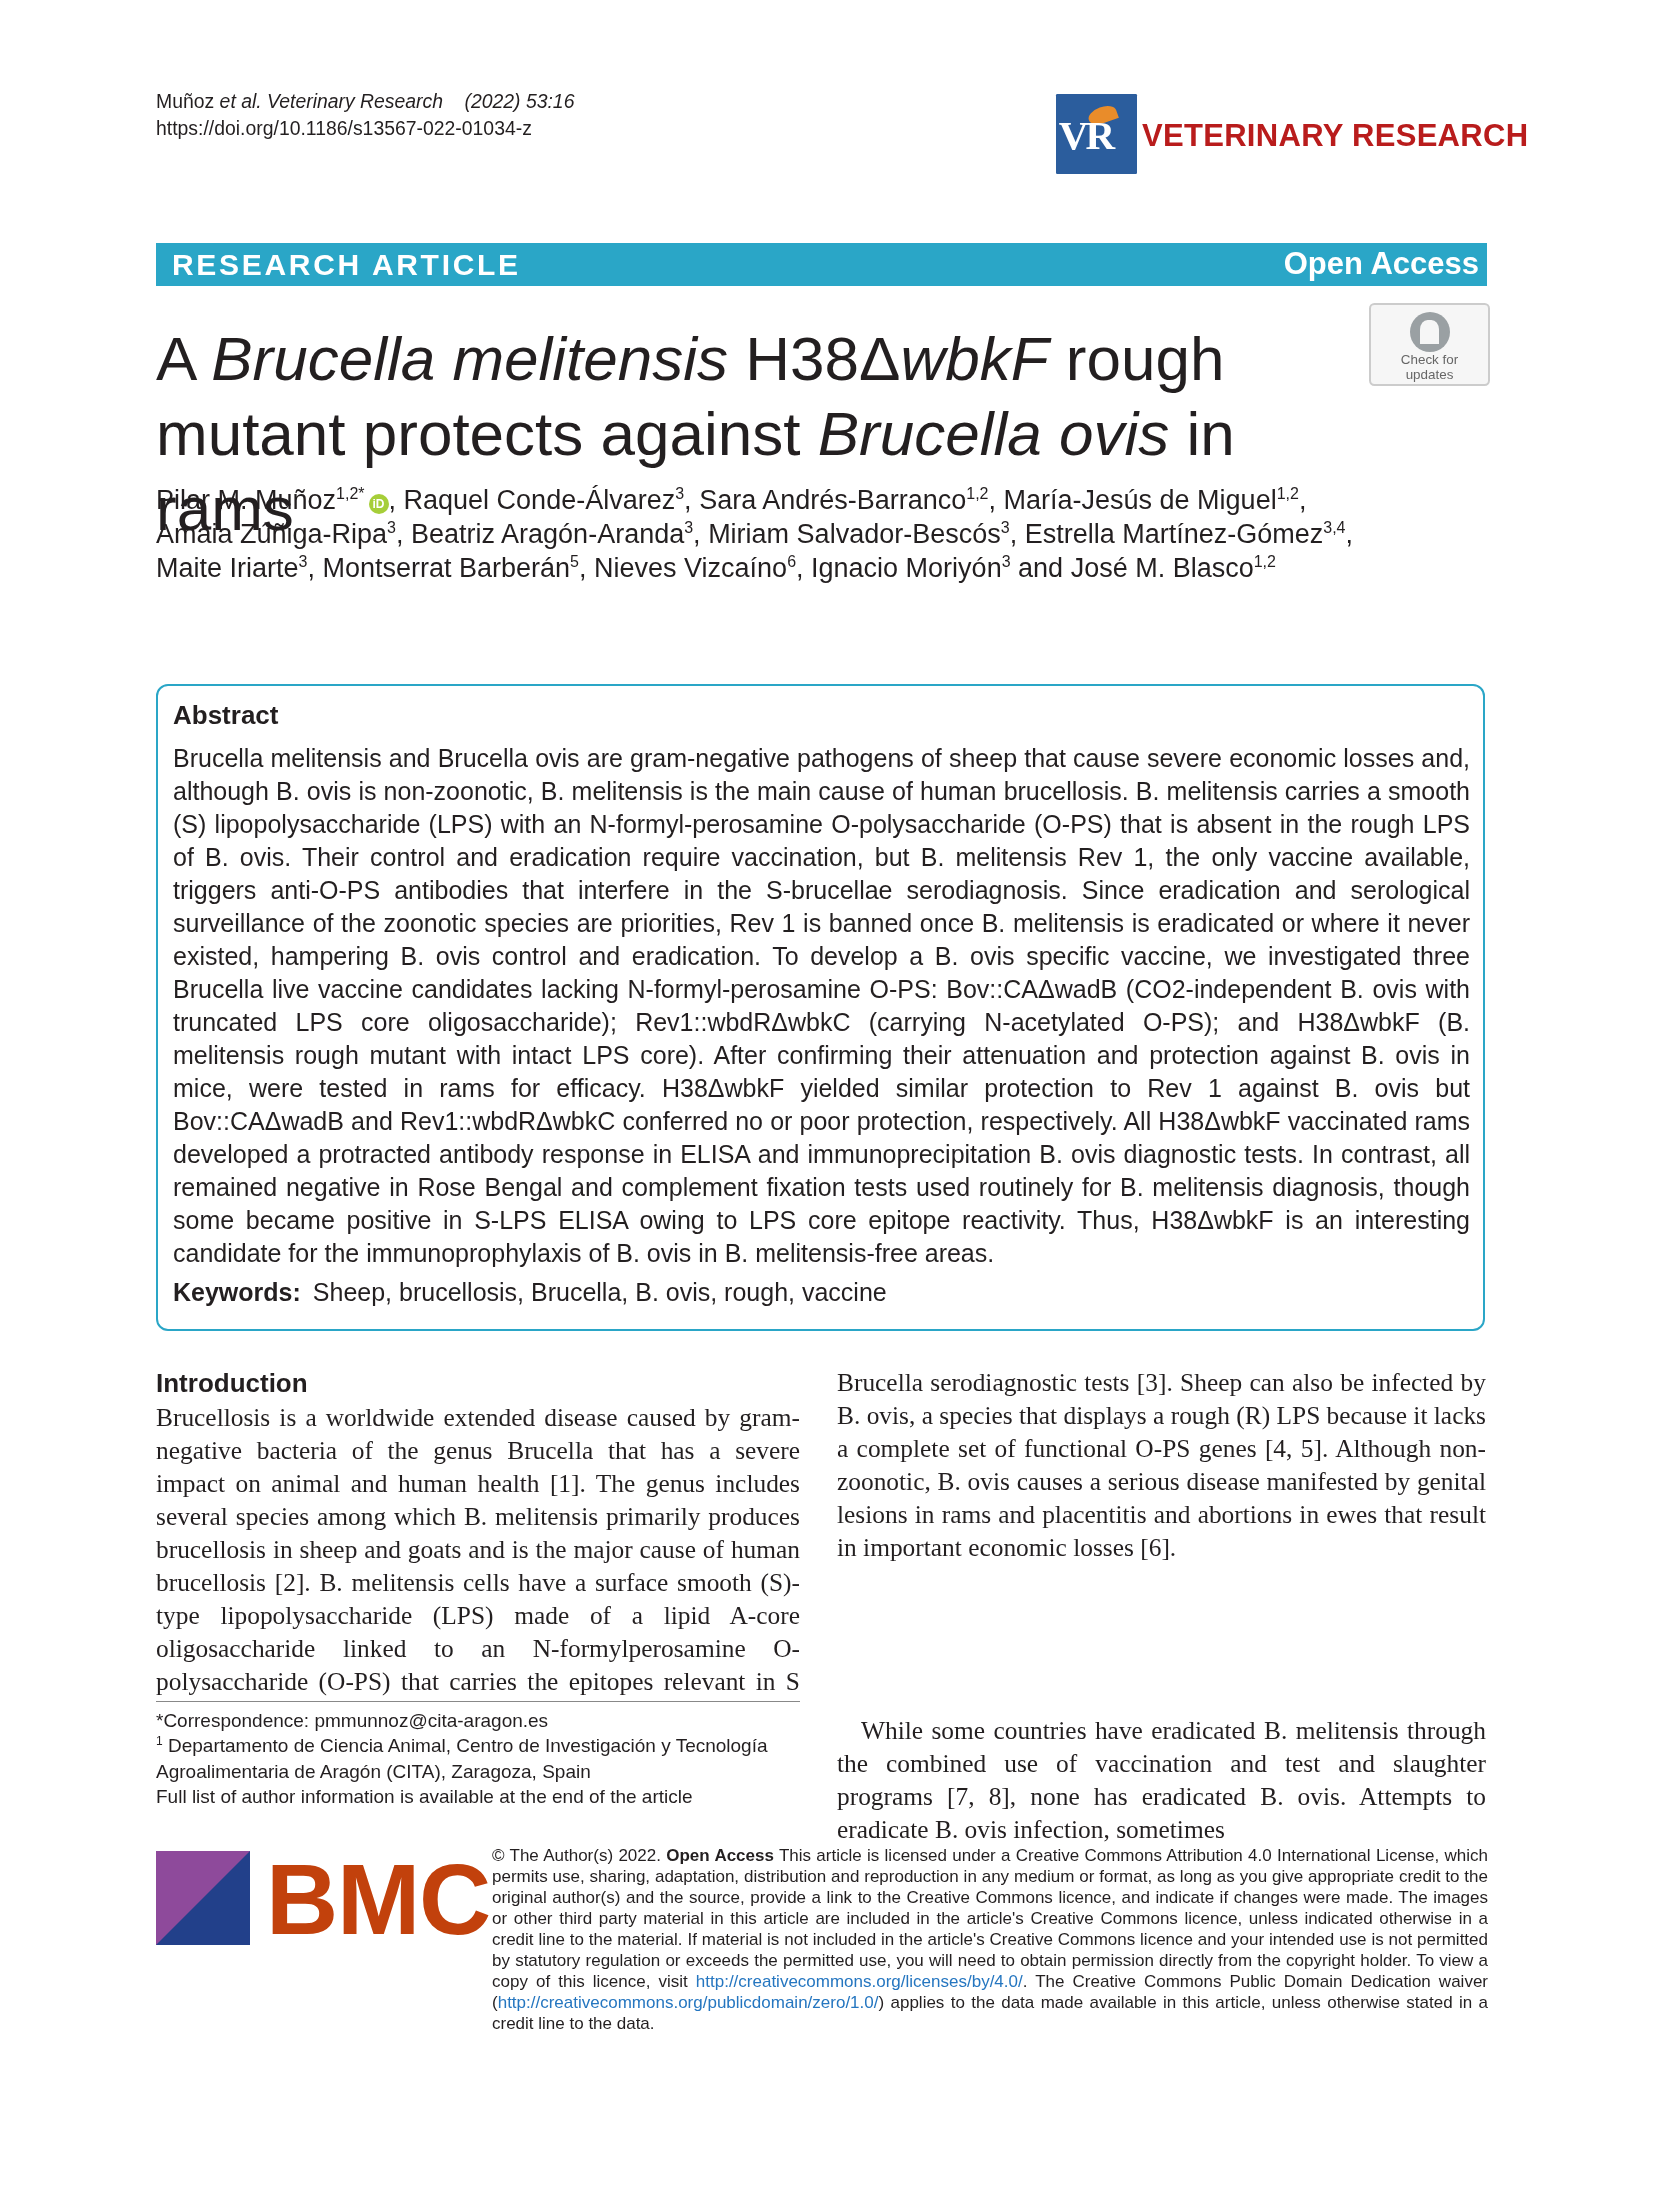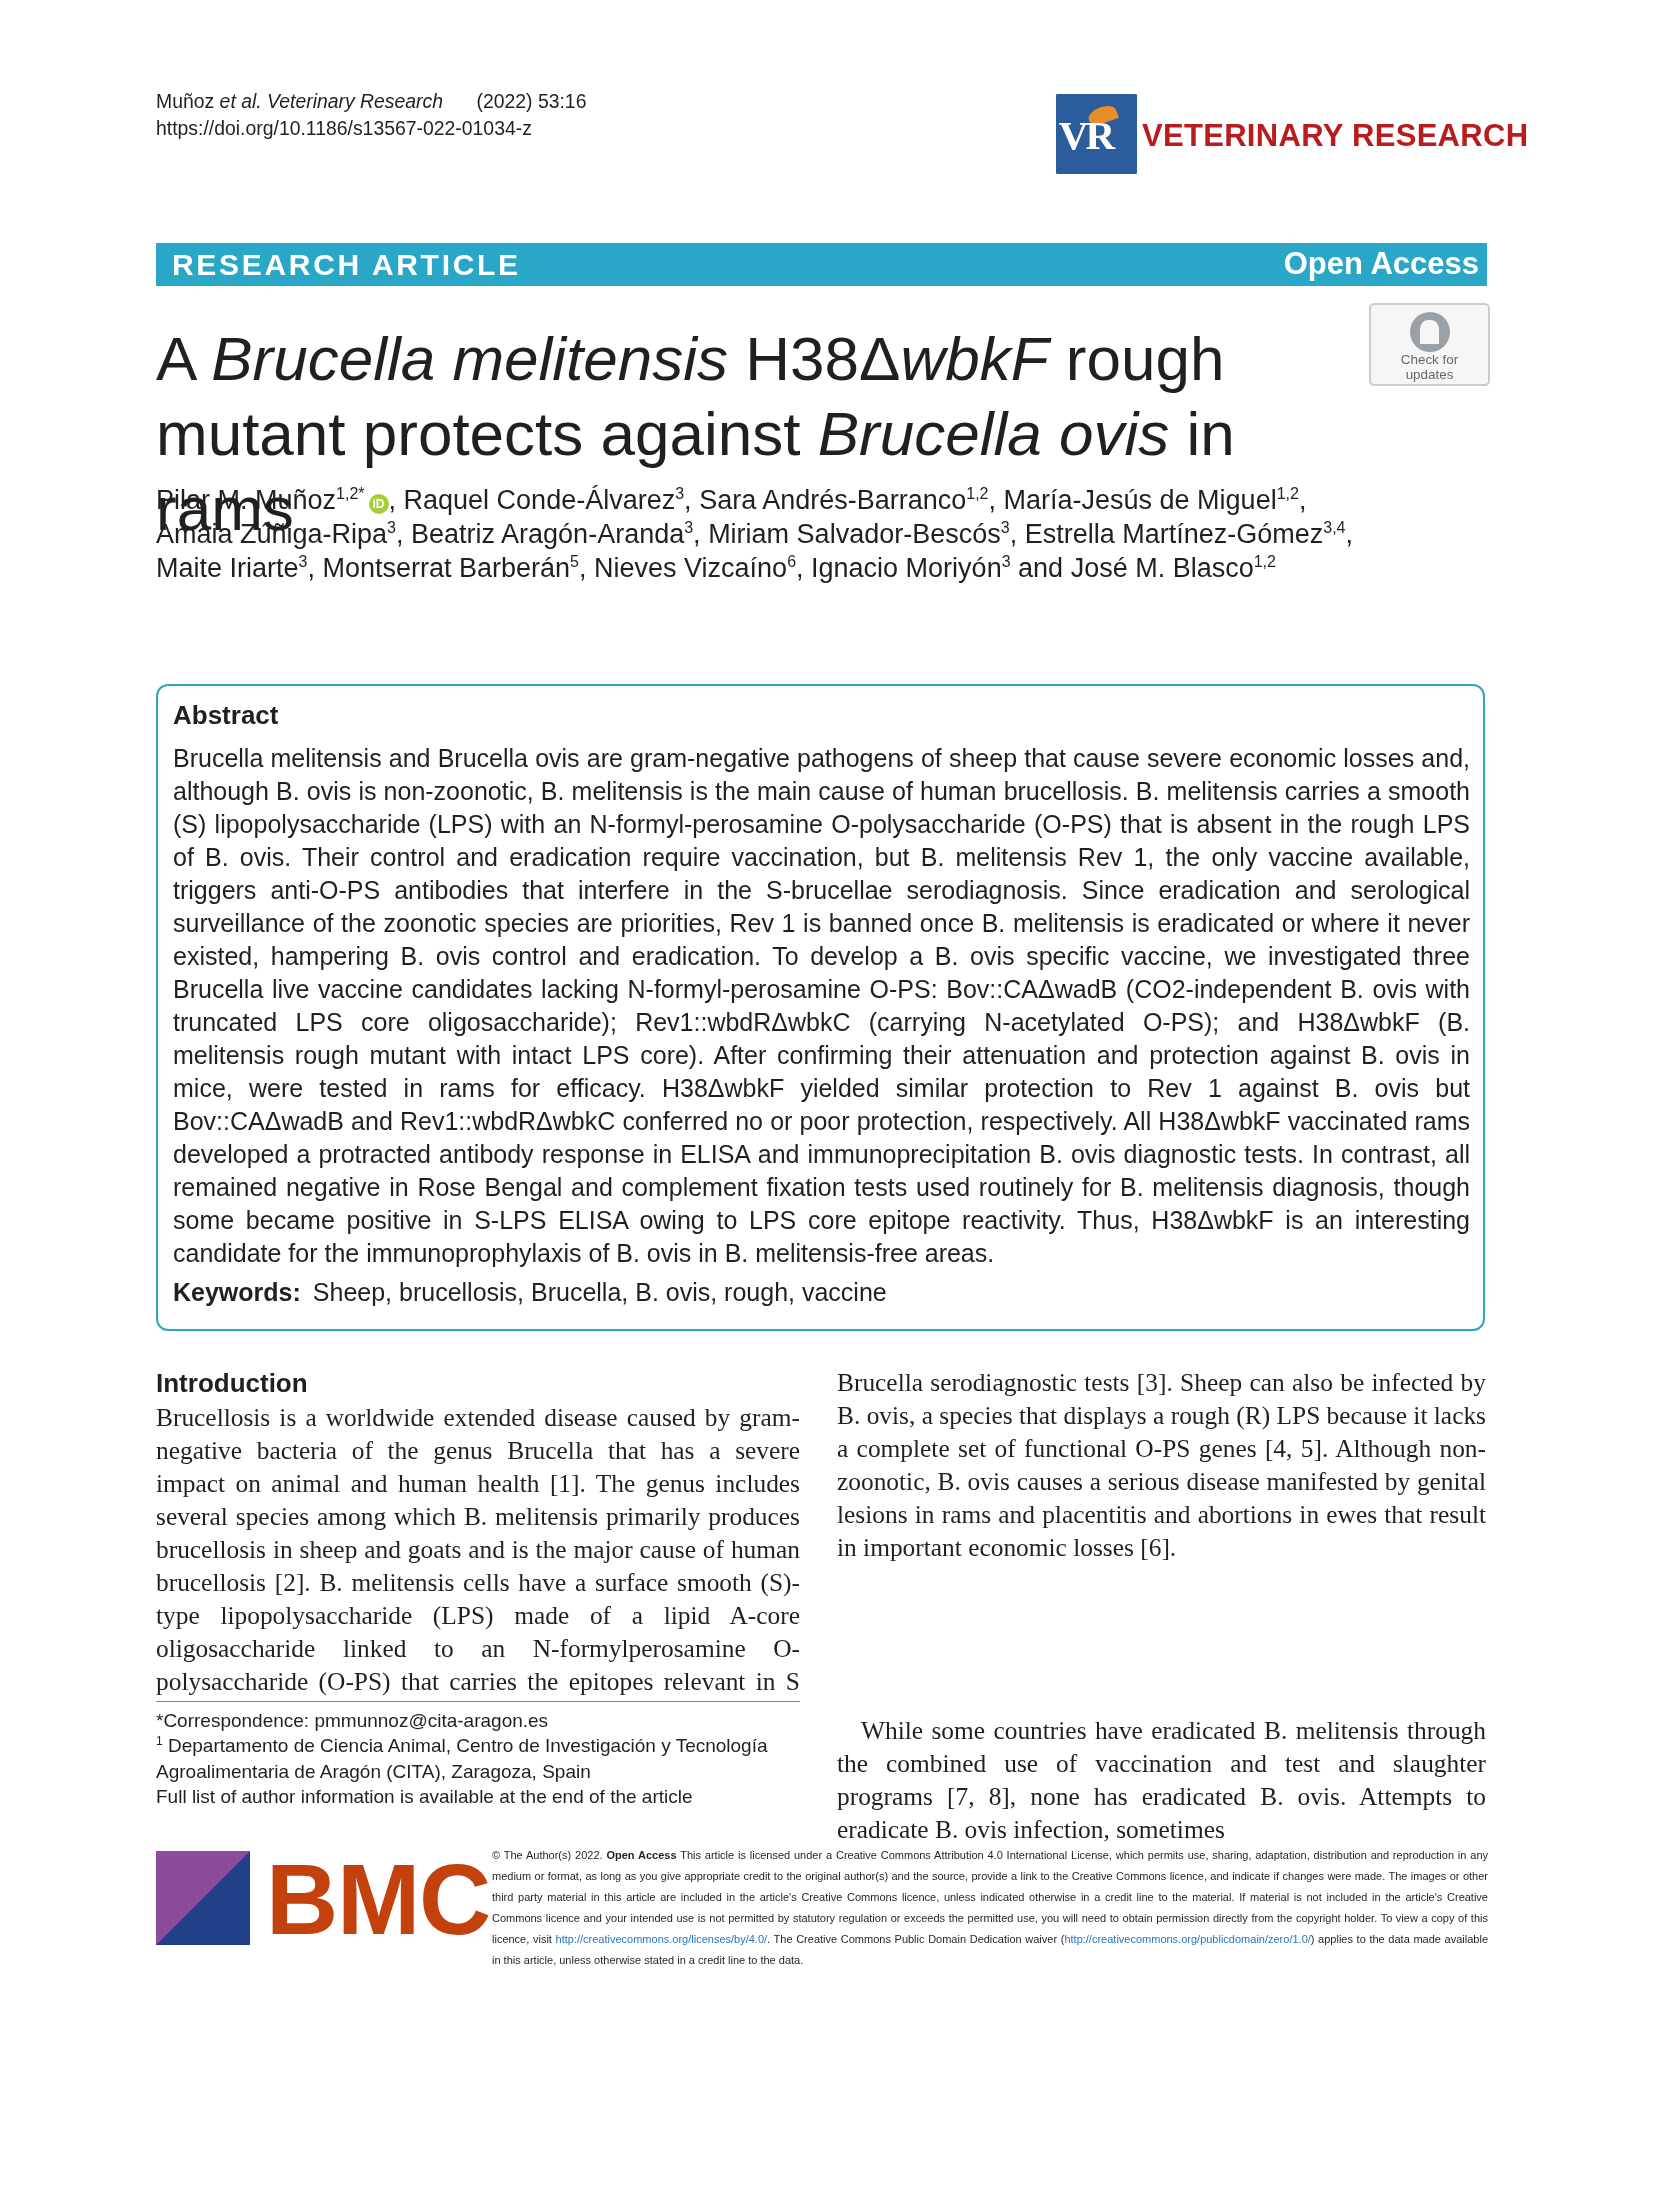--- a/index.html
+++ b/index.html
@@ -5,21 +5,21 @@
   html, body { margin: 0; padding: 0; background: #ffffff; }
   body {
     width: 1660px; height: 2205px; position: relative; overflow: hidden;
     font-family: "Liberation Sans", "DejaVu Sans", sans-serif; color: #231f20;
   }
   .abs { position: absolute; }
 
   
   .running-head { left: 156px; top: 88px; font-size: 19.4px; line-height: 27px; color: #231f20; }
   .running-head .journal { font-style: italic; }
-  .running-head .year { margin-left: 28px; text-align: center; }
+  .running-head .year { font-style: italic; margin-left: 16px; text-align: center; }
   .journal-logo { left: 1056px; top: 94px; width: 81px; height: 80px; background: #2b5d9d; border-radius: 1.3px; overflow: hidden; }
   .journal-logo .vr { position: absolute; left: 2.7px; top: 17.4px; font-family: "Liberation Serif", serif; color: #fff; font-size: 41px; font-weight: bold; letter-spacing: -2.7px; }
   .journal-logo .bird { position: absolute; left: 32px; top: 13.4px; width: 29.4px; height: 16px; background: #e98c2a; border-radius: 50% 50% 0 50%; transform: rotate(-20deg); }
   .journal-name { left: 1142px; top: 118px; font-size: 31px; font-weight: bold; color: #b91c1c; letter-spacing: 0.3px; }
 
   
   .banner { left: 156px; top: 243px; width: 1331px; height: 43px; background: #2aa6c7; border-radius: 0; }
   .banner .type { position: absolute; left: 16px; top: 5.4px; font-size: 30px; font-weight: bold; color: #fff; letter-spacing: 2.7px; }
   .banner .oa { position: absolute; right: 8px; top: 2.7px; font-size: 31px; font-weight: bold; color: #fff; }
 
@@ -51,21 +51,21 @@
   .indent { text-indent: 24px; }
 
   .footnote-rule { left: 156px; top: 1701px; width: 644px; height: 0; border-top: 1.3px solid #888; }
   .footnotes { left: 156px; top: 1708px; width: 644px; font-size: 19px; line-height: 25.4px; color: #231f20; }
   .footnotes sup { font-size: 12px; line-height: 0; }
 
   
   .bmc-logo { left: 156px; top: 1851px; width: 308px; height: 94px; }
   .bmc-logo .mark { position: absolute; left: 0; top: 0; width: 94px; height: 94px; }
   .bmc-logo .word { position: absolute; left: 110px; top: 1.3px; font-size: 100px; line-height: 94px; font-weight: bold; color: #c2410c; letter-spacing: -1.3px; text-align: right; }
-  .license { left: 492px; top: 1845px; width: 996px; font-size: 11px; line-height: 21px; color: #231f20; text-align: justify; }
+  .license { left: 492px; top: 1845px; width: 996px; font-size: 17px; line-height: 21px; color: #231f20; text-align: justify; }
   .license b { font-weight: bold; }
   .license .link { color: #2576c0; }
 </style>
 </head>
 <body>
 
 <div class="abs running-head">
   <div>
     <span>Muñoz</span>
     <span class="journal">et al. Veterinary Research</span>

